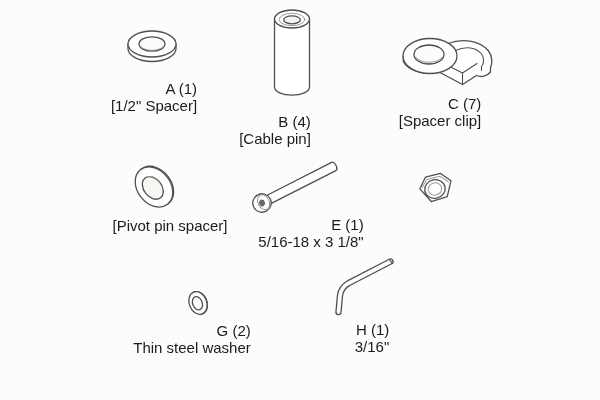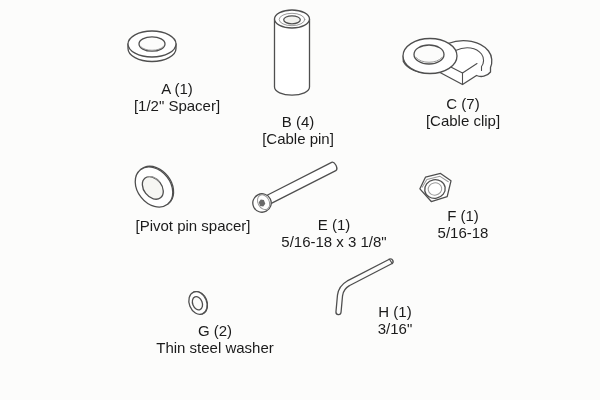--- a/index.html
+++ b/index.html
@@ -2,22 +2,22 @@
 <html><head>
 <meta charset="utf-8">
 <style>
   html,body{margin:0;padding:0;background:#fcfcfb;}
   .canvas{
     position:relative;width:600px;height:400px;background:#fcfcfb;
     font-family:"Liberation Sans",sans-serif;overflow:hidden;
   }
   .art{position:absolute;left:0;top:0;}
   .plabel{
-    position:absolute;transform:translateX(-50%);text-align:center;
-    font-size:15px;line-height:17px;color:#1b1b1b;white-space:nowrap;margin-left:23px;
+    position:absolute;transform:translateX(-50%);text-align:right;
+    font-size:15px;line-height:17px;color:#1b1b1b;white-space:nowrap;
   }
   .plabel .l1,.plabel .l2{display:block;}
 </style>
 </head>
 <body>
 
 <div class="canvas">
 
   <svg class="art" width="600" height="400" viewBox="0 0 600 400" fill="none" stroke="#4f4f4f" stroke-width="1.3" stroke-linecap="round" stroke-linejoin="round">
 
@@ -86,40 +86,36 @@
     <span class="l2">[1/2" Spacer]</span>
   </div>
 
   <div class="plabel" style="left:275px;top:113px">
     <span class="l1">B (4)</span>
     <span class="l2">[Cable pin]</span>
   </div>
 
   <div class="plabel" style="left:440px;top:95px">
     <span class="l1">C (7)</span>
-    <span class="l2">[Cable clip]</span>
+    <span class="l2">[Spacer clip]</span>
   </div>
 
   <div class="plabel" style="left:170px;top:217px">
     <span class="l2">[Pivot pin spacer]</span>
   </div>
 
   <div class="plabel" style="left:311px;top:216px">
     <span class="l1">E (1)</span>
     <span class="l2">5/16-18 x 3 1/8"</span>
   </div>
 
-  <div class="plabel" style="left:440px;top:207px">
-    <span class="l1">F (1)</span>
-    <span class="l2">5/16-18</span>
-  </div>
 
   <div class="plabel" style="left:192px;top:322px">
     <span class="l1">G (2)</span>
     <span class="l2">Thin steel washer</span>
   </div>
 
-  <div class="plabel" style="left:372px;top:303px">
+  <div class="plabel" style="left:372px;top:321px">
     <span class="l1">H (1)</span>
     <span class="l2">3/16"</span>
   </div>
 
 </div>
 
 </body></html>

